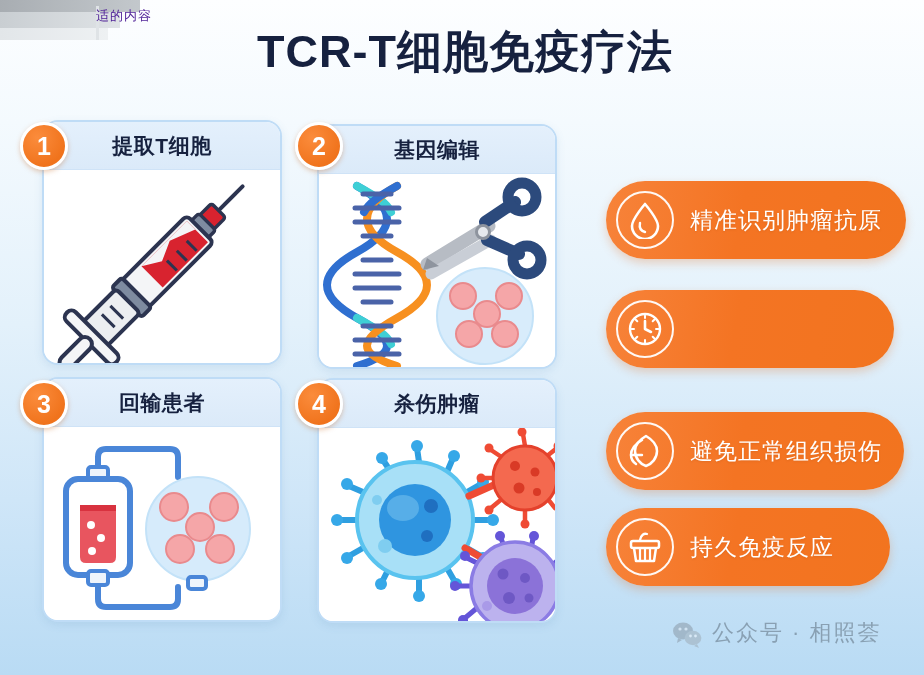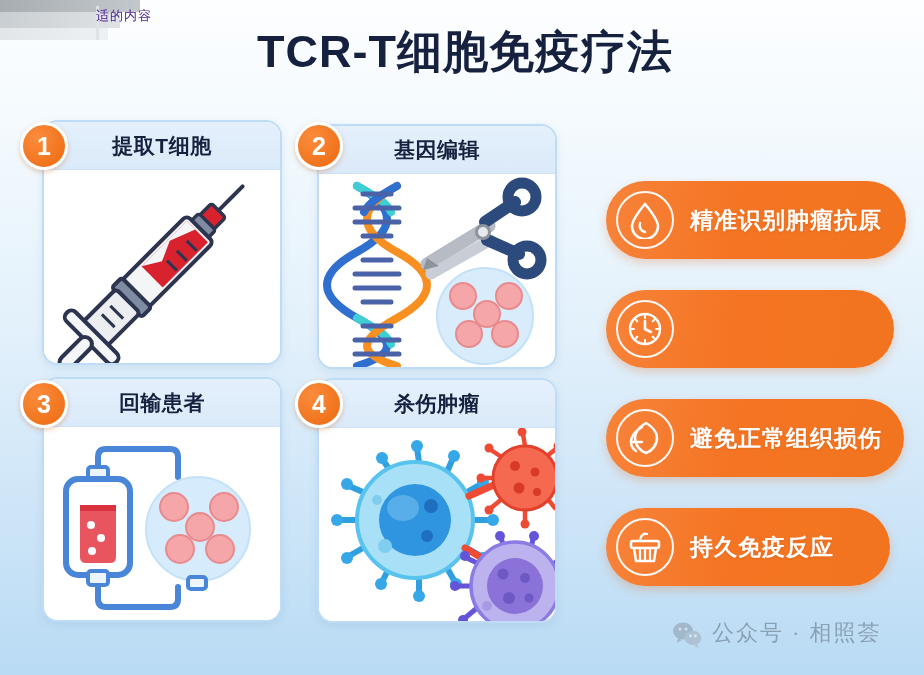--- a/index.html
+++ b/index.html
@@ -67,30 +67,30 @@
 
   
   .pill {
     position:absolute; height:78px; border-radius:39px;
     background:linear-gradient(100deg,#f7833a 0%,#f47423 45%,#f2741f 100%);
     box-shadow:0 4px 10px rgba(225,120,50,.3);
     display:flex; align-items:center;
   }
   #pill-1 { left:606px; top:181px; width:300px; }
   #pill-2 { left:606px; top:290px; width:288px; }
-  #pill-3 { left:606px; top:399px; width:298px; }
+  #pill-3 { left:606px; top:412px; width:298px; }
   #pill-4 { left:606px; top:508px; width:284px;align-items:center; }
 
   .pill-icon {
     width:58px; height:58px; margin-left:10px; border-radius:50%;
     border:2.5px solid rgba(255,255,255,.95);
     display:flex; align-items:center; justify-content:center; flex:none;
   }
   .pill-text {
-    color:#fff; font-size:23px; font-weight:bold; margin-left:16px;
+    color:#fff; font-size:23px; font-weight:normal; margin-left:16px;
     letter-spacing:1px; text-shadow:0 1px 2px rgba(170,80,20,.25);
     white-space:nowrap;
   }
 
   
   #footer {
     position:absolute; left:672px; top:618px; display:flex; align-items:flex-end;
     opacity:.55;
   }
   #footer .ftxt { font-size:22px; color:#5e6f7e; margin-left:10px; letter-spacing:2px; }

